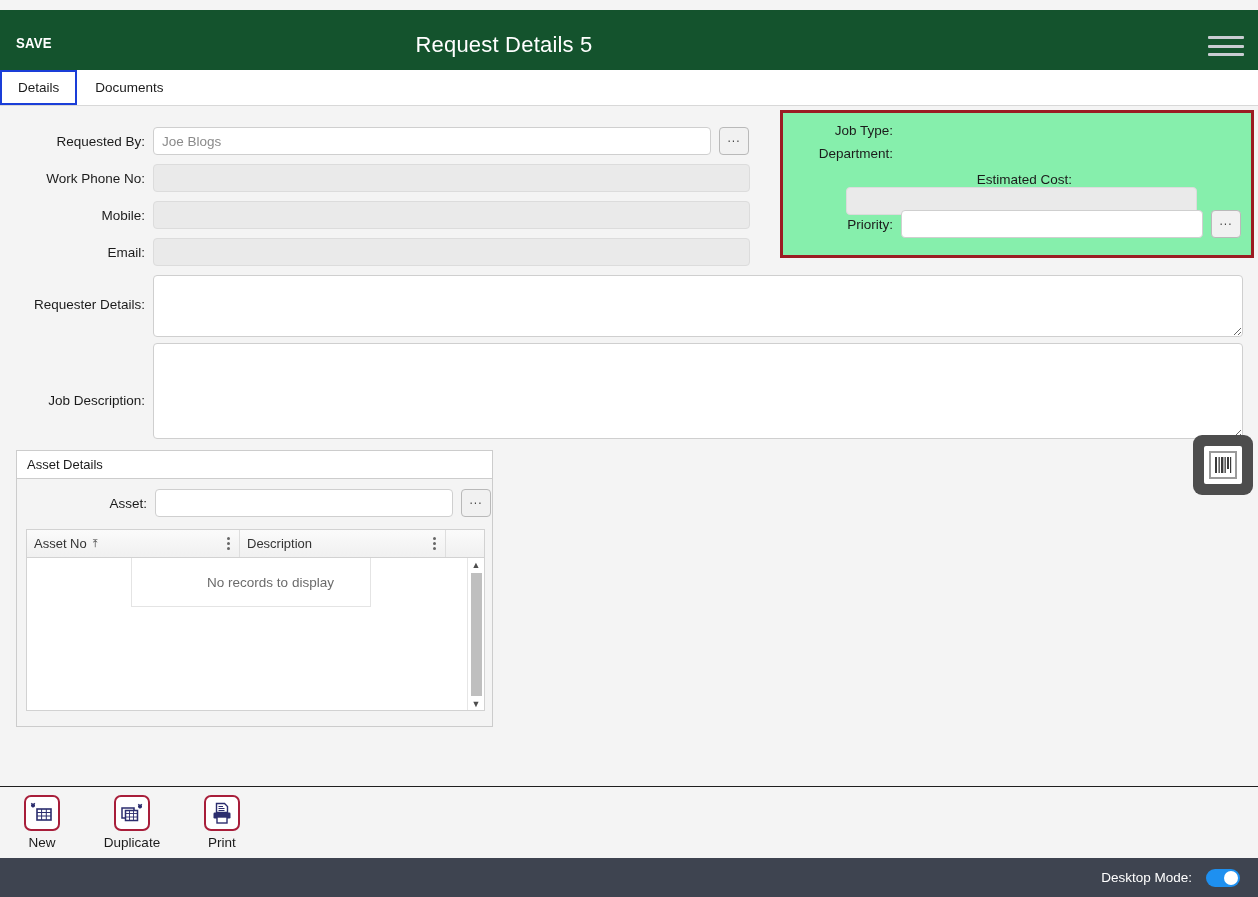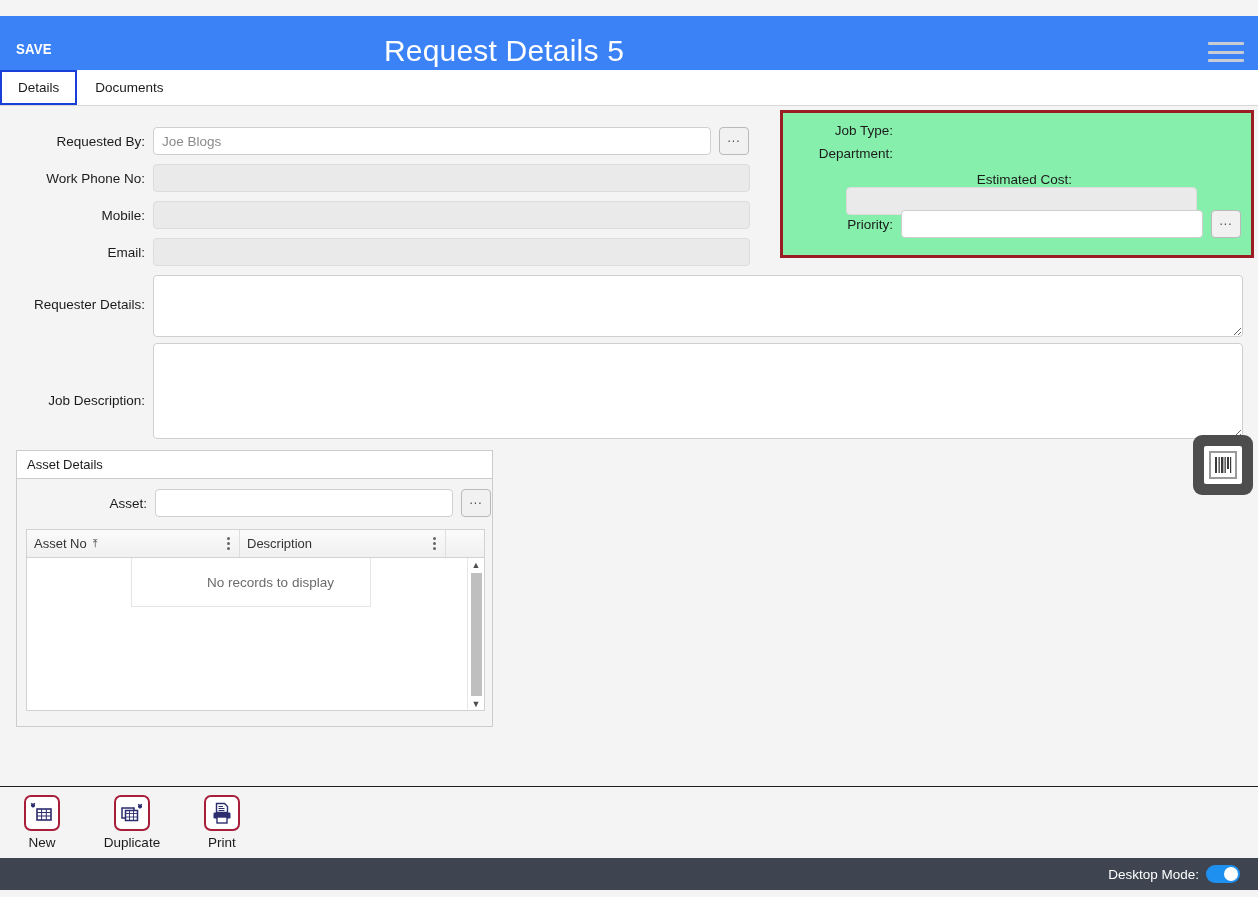--- a/index.html
+++ b/index.html
@@ -7,35 +7,35 @@
     margin: 0; padding: 0;
     width: 1258px; height: 897px;
     font-family: "Liberation Sans", sans-serif;
     background: #f4f4f4;
     overflow: hidden;
   }
   #app { position: relative; width: 1258px; height: 897px; background: #f4f4f4; }
 
   
   .header {
-    position: absolute; left: 0; top: 16px; width: 1258px; height: 70px;
-    background: #3b82f6; color: #ffffff;
+    position: absolute; left: 0; top: 10px; width: 1258px; height: 70px;
+    background: #14532d; color: #ffffff;
     display: flex; align-items: center;
   }
   .save-btn {
     position: absolute; left: 16px; top: 24px;
     font-size: 15px; font-weight: bold; letter-spacing: .2px;
     color: #ffffff; font-family: "Liberation Sans", sans-serif;
     transform: scaleX(.88); transform-origin: left center;
     cursor: pointer; user-select: none;
   }
   .header-title {
     position: absolute; left: 0; top: 0; width: 1008px; height: 70px;
     display: flex; align-items: center; justify-content: center;
-    font-size: 30px; color: #ffffff; letter-spacing: .2px;
+    font-size: 22px; color: #ffffff; letter-spacing: .2px;
     pointer-events: none;
   }
   .hamburger {
     position: absolute; right: 14px; top: 24px;
     width: 36px; height: 24px; cursor: pointer;
     display: flex; flex-direction: column; justify-content: space-between;
     padding: 2px 0;
   }
   .hamburger span { display: block; height: 3px; background: #c9ccd2; border-radius: 1px; }
 
@@ -157,23 +157,23 @@
     width: 56px;
   }
   .tb-icon {
     width: 36px; height: 36px; border: 2px solid #a81e3a; border-radius: 7px;
     background: #ffffff; display: flex; align-items: center; justify-content: center;
   }
   .tb-label { margin-top: 4px; font-size: 13.5px; color: #1b1b1b; white-space: nowrap; }
 
   
   .statusbar {
-    position: absolute; left: 0; top: 858px; width: 1258px; height: 32px;
+    position: absolute; left: 0; top: 858px; width: 1258px; height: 39px;
     background: #3e4450; display: flex; align-items: center;
-    justify-content: flex-end; padding-right: 18px; gap: 7px;
+    justify-content: flex-end; padding-right: 18px; gap: 14px;
   }
   .status-label { font-size: 13.5px; color: #ffffff; }
   .toggle {
     width: 34px; height: 18px; border-radius: 9px; background: #1e90f0;
     position: relative; cursor: pointer;
   }
   .toggle .knob {
     position: absolute; right: 2px; top: 2px; width: 14px; height: 14px;
     background: #ffffff; border-radius: 50%;
   }

